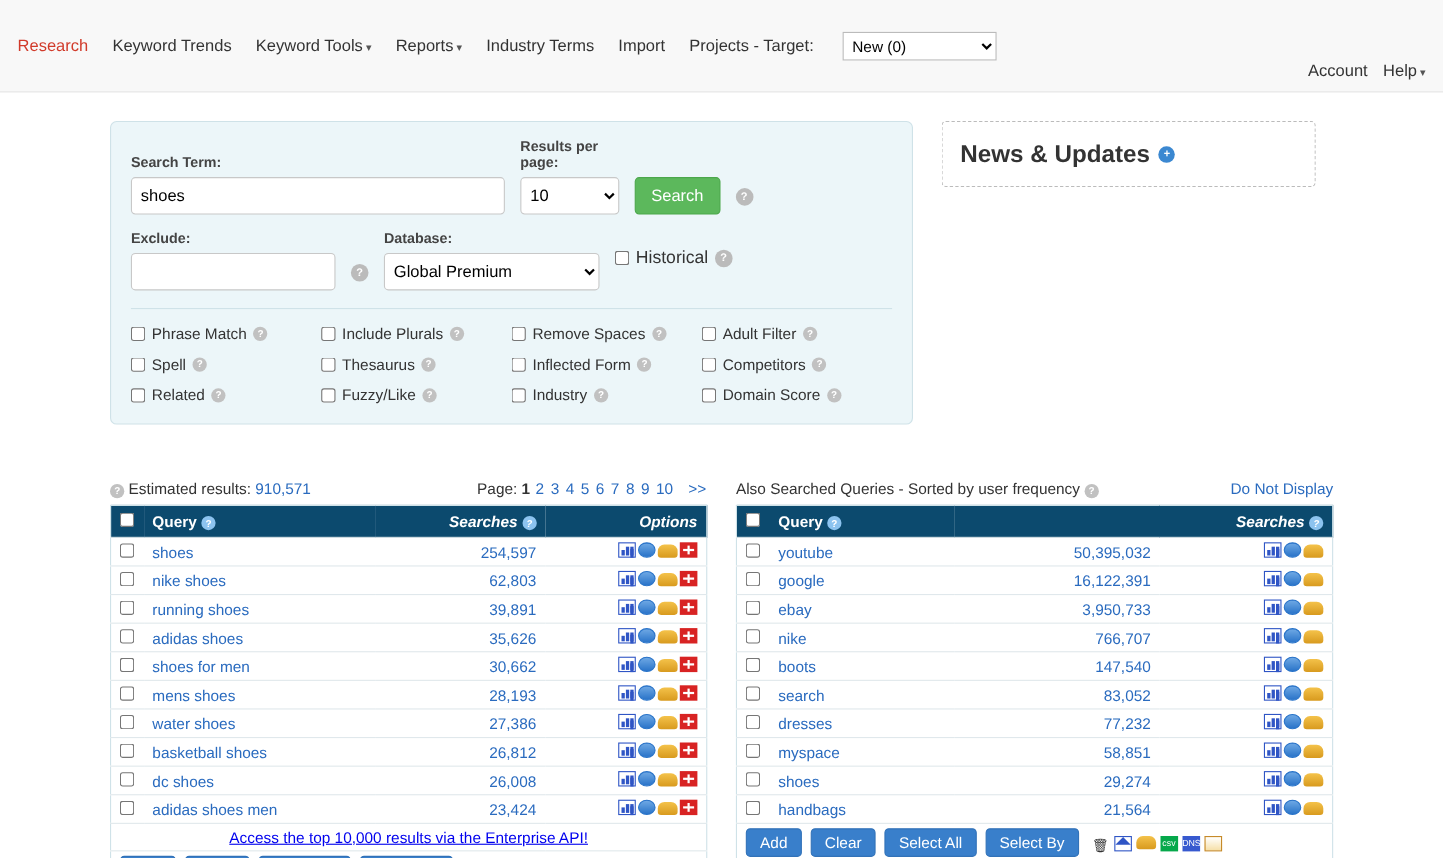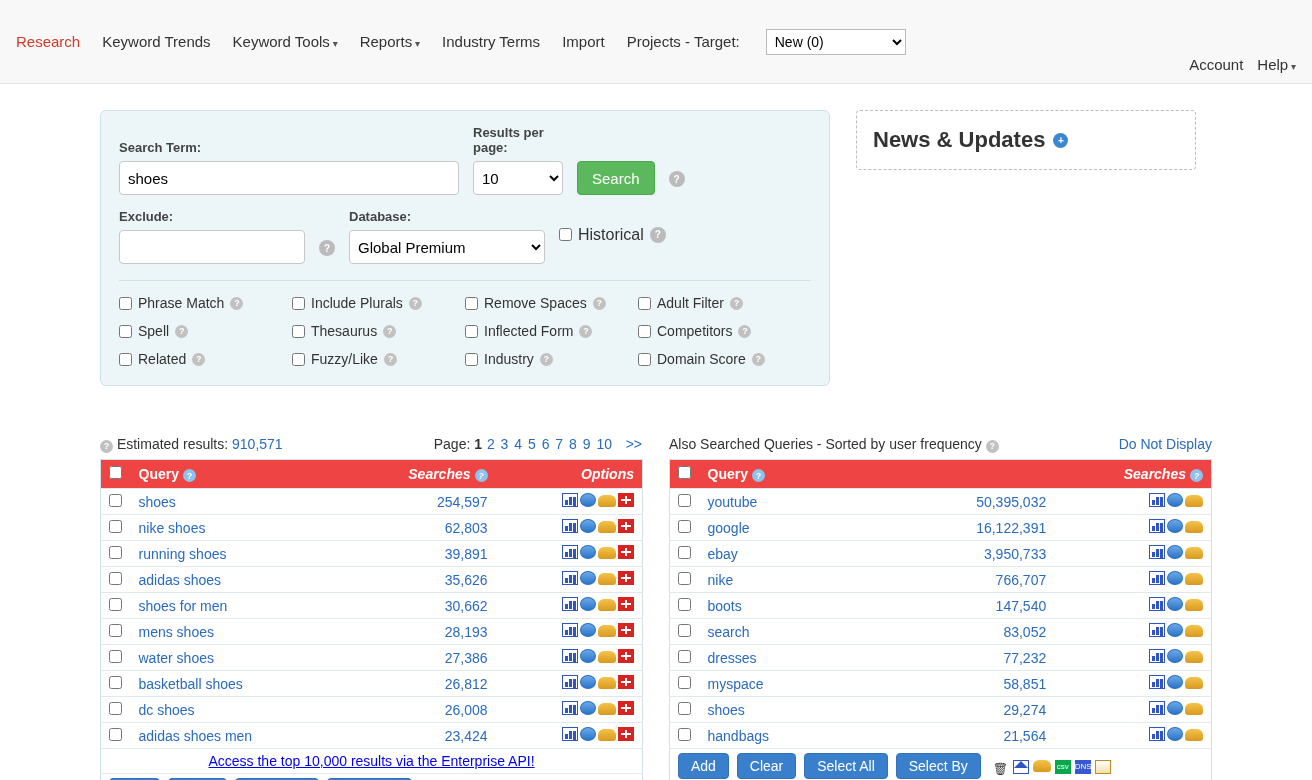--- a/index.html
+++ b/index.html
@@ -44,21 +44,21 @@
   
   .results-area { display:flex; padding: 30px 100px 20px 100px; gap: 26px; align-items:flex-start;}
   .res-col { flex:1; min-width:0;}
   .res-top { display:flex; justify-content:space-between; align-items:center; margin-bottom:6px; font-size:14px;}
   .res-top span.num { color:#2a6bbf; }
   .pager a { color:#2a6bbf; text-decoration:none; margin:0 1px;}
   .pager .pCurrent { color:#333; font-weight:bold;}
   .link-blue {color:#2a6bbf; cursor:pointer;}
 
   table.data { width:100%; border:1px solid #cfe2e8; border-collapse:collapse; font-size:14px; }
-  table.data thead th { background:#ef4444; color:#fff; font-weight:bold; text-align:left; padding:6px 8px; font-size:14px;}
+  table.data thead th { background:#0c4a6e; color:#fff; font-weight:bold; text-align:left; padding:6px 8px; font-size:14px;}
   table.data thead th.center { text-align:center;}
   table.data thead th.right  { text-align:right;font-style:italic;}
   table.data tbody td { padding:4px 8px; border-top:1px solid #e0e8ec; vertical-align:middle; }
   table.data tbody td.q a { color:#2a6bbf; text-decoration:none;}
   table.data tbody td.n { text-align:right; color:#2a6bbf;}
   table.data tbody td.cb { width:30px; text-align:center;}
   table.data tbody td.opts { text-align:right; white-space:nowrap;}
   .ent-row td { text-align:center; color:#2a6bbf; padding:6px 8px;}
   .act-row td { padding:8px; }
 

